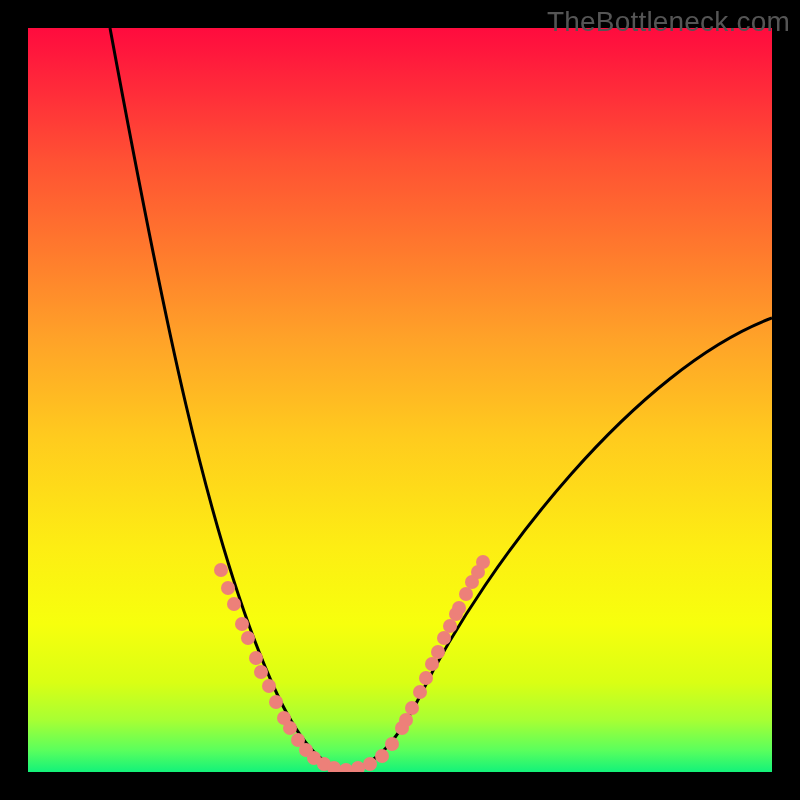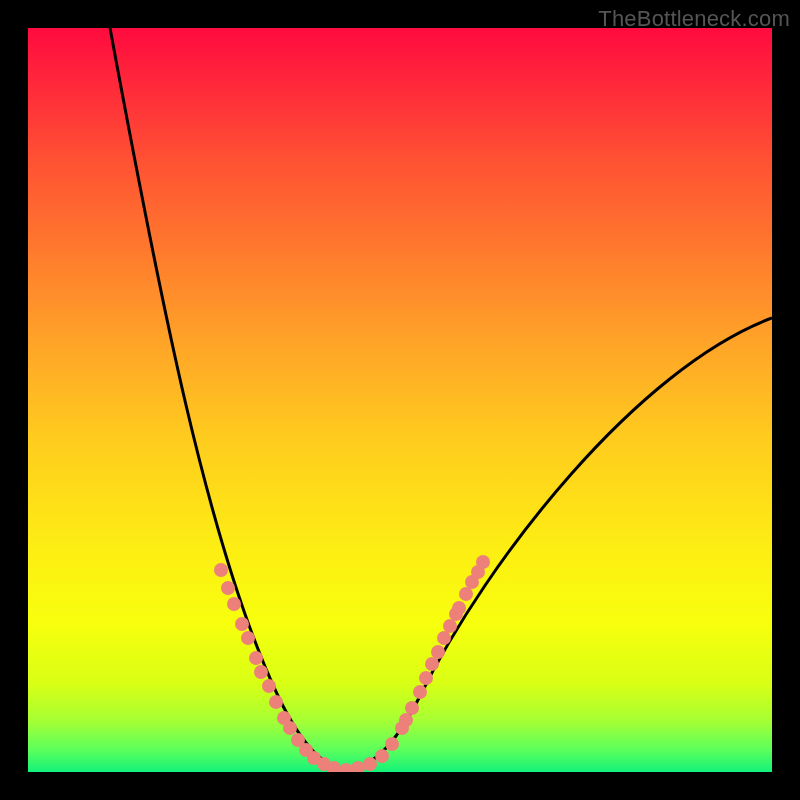--- a/index.html
+++ b/index.html
@@ -40,21 +40,21 @@
       #a8ff33 93%,
       #5cff5c 97%,
       #13f27a 100%
     );
   }
   .watermark {
     position: absolute;
     top: 6px;
     right: 10px;
     color: #555;
-    font-size: 22px;
+    font-size: 28px;
     font-weight: 500;
     letter-spacing: 0.2px;
     z-index: 20;
     user-select: none;
   }
   svg.curve {
     position: absolute;
     left: 0;
     top: 0;
     width: 744px;

